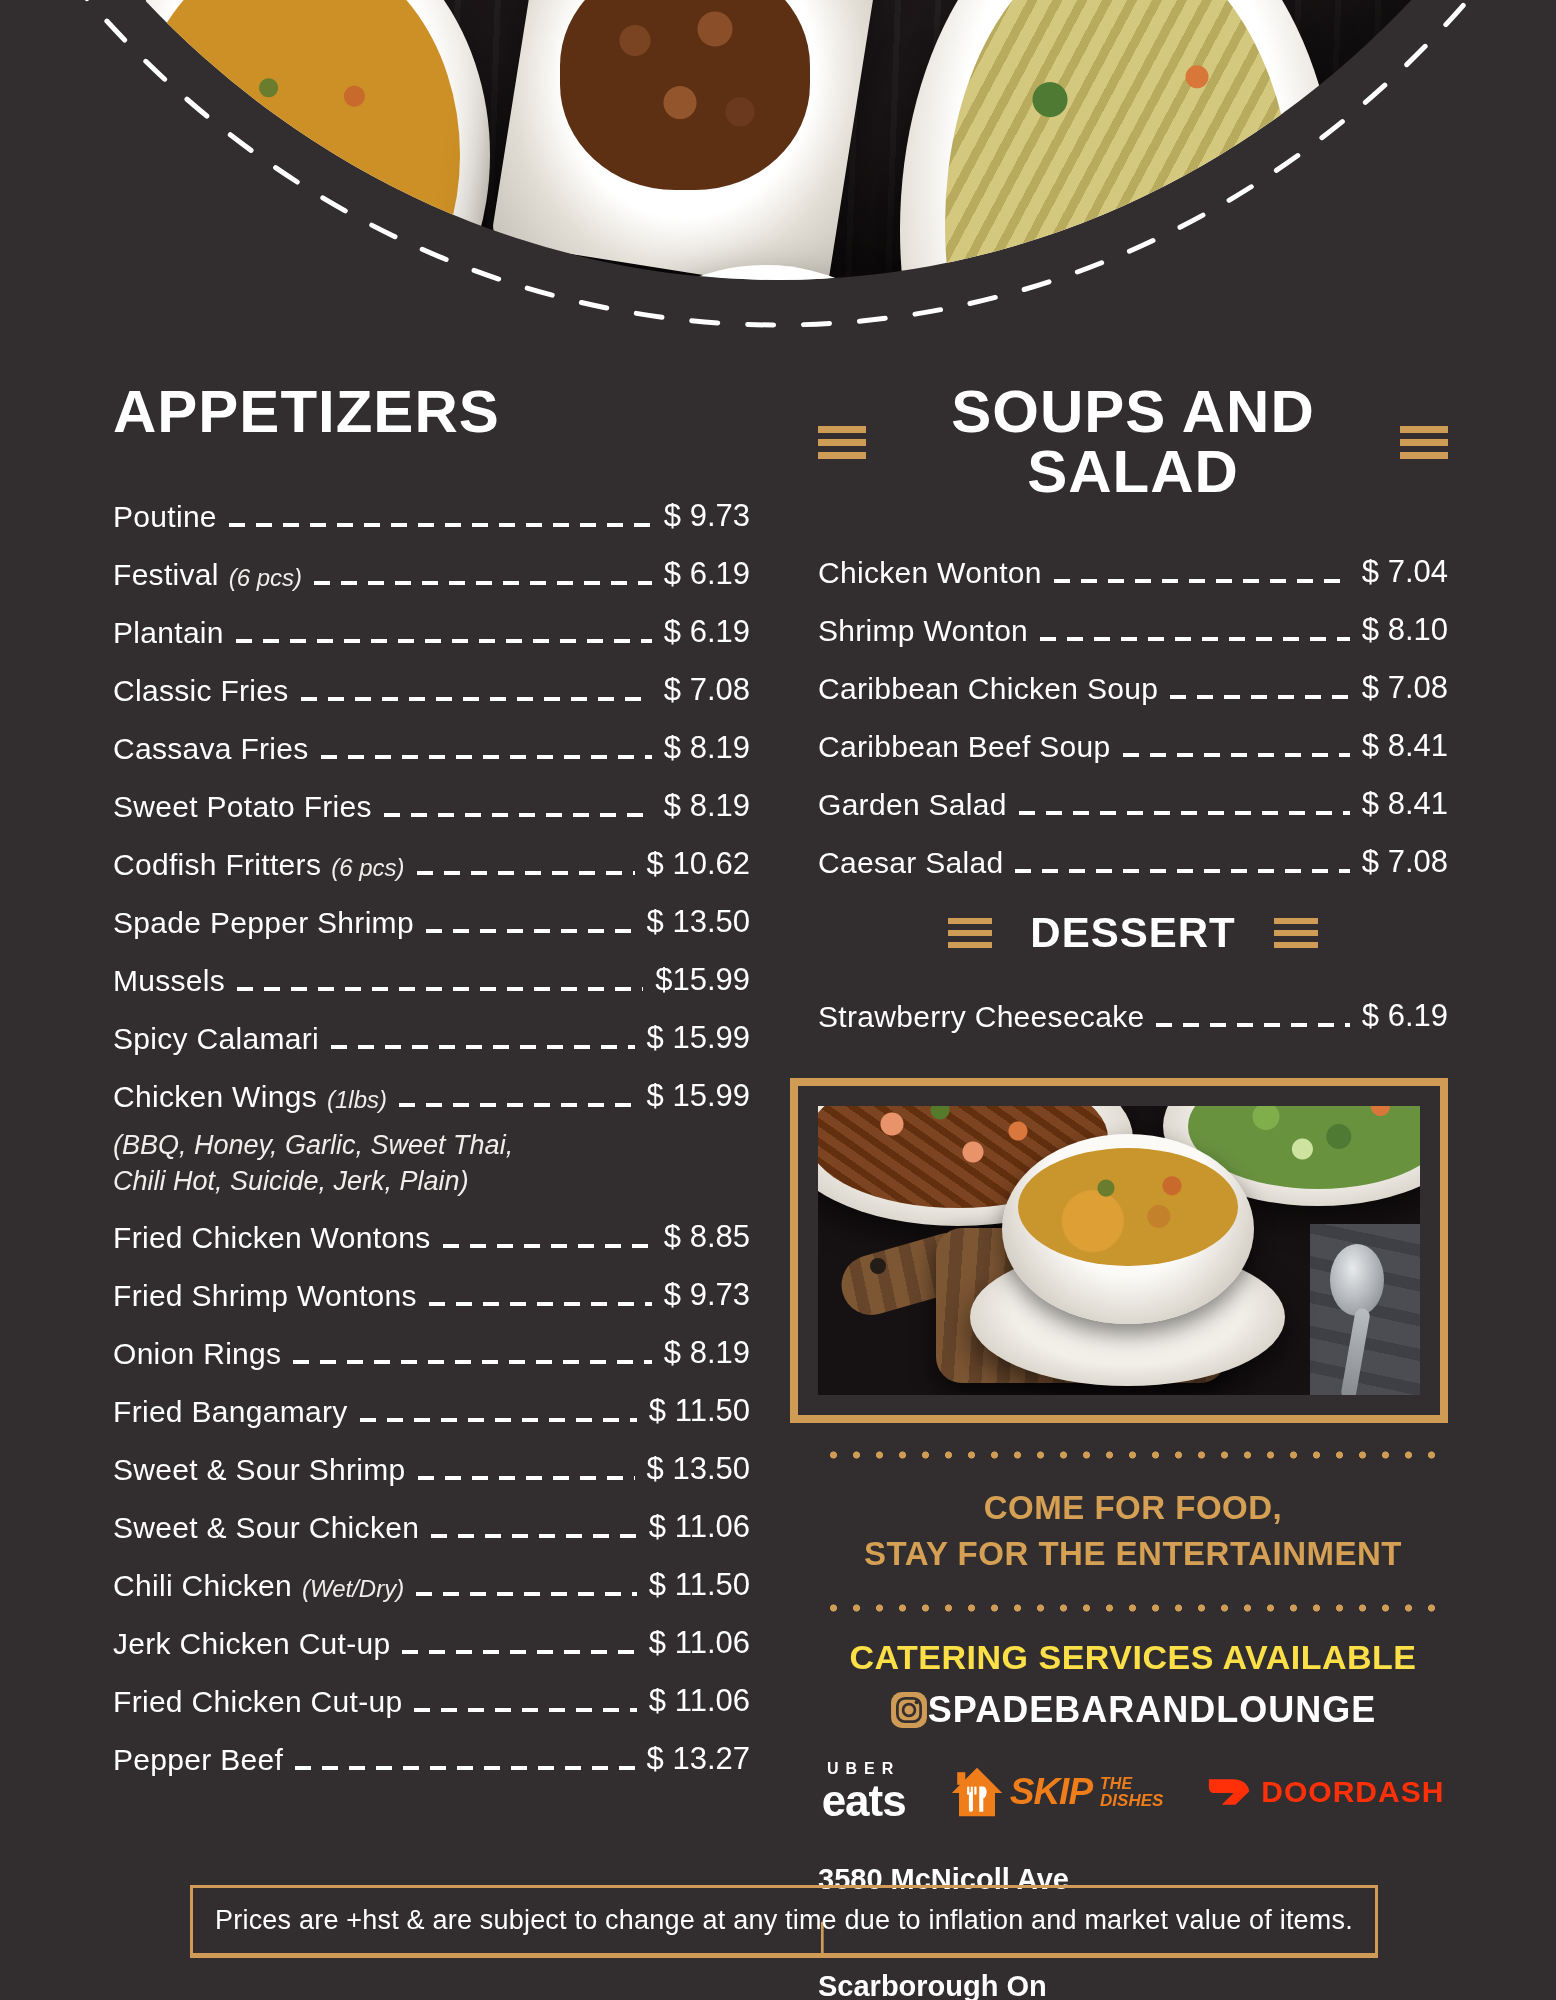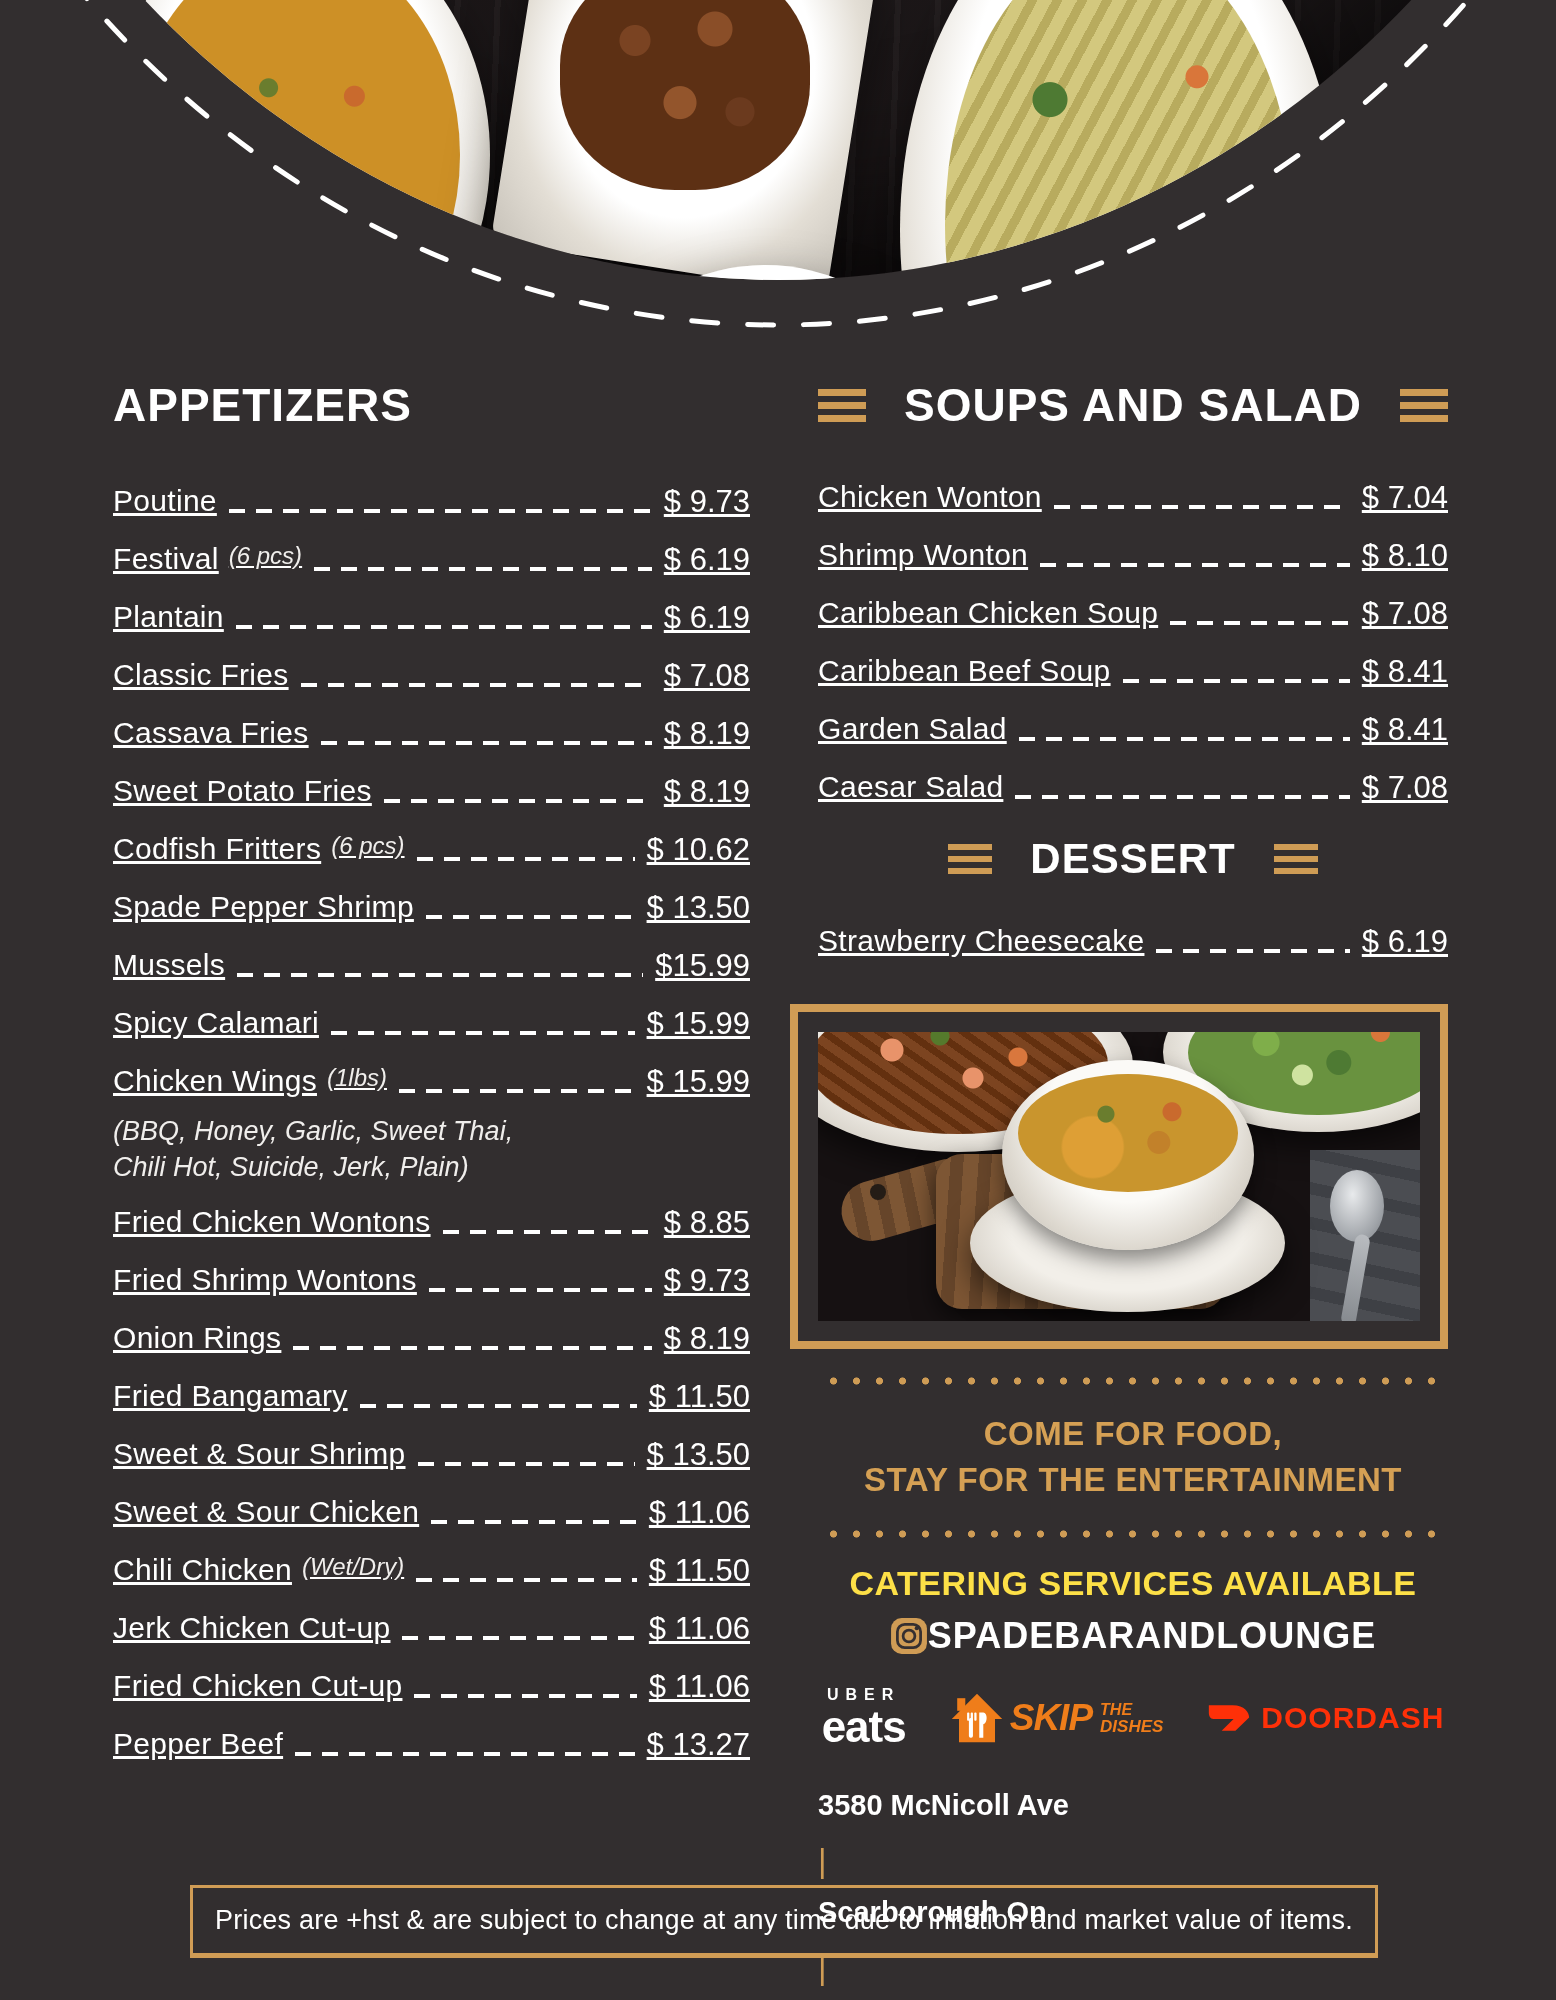--- a/index.html
+++ b/index.html
@@ -51,32 +51,32 @@
       radial-gradient(circle at 26% 55%, #d9763a 0 10px, transparent 11px),
       repeating-linear-gradient(118deg, #d3c87e 0 13px, #b8ab5e 13px 22px); }
   .noodle-center { left:530px; top:265px; width:470px; height:560px; }
   .hero-arc { position:absolute; left:0; top:0; pointer-events:none; }
 
   
   .col { position:absolute; top:382px; }
   .col-left  { left:113px;  width:637px; }
   .col-right { left:818px;  width:630px; }
 
-  .sec-title { margin:0; color:#fff; font-size:46px; font-weight:bold; letter-spacing:1px; line-height:1; }
+  .sec-title { margin:0; color:#fff; font-size:60px; font-weight:bold; letter-spacing:1px; line-height:1; }
   .col-left .sec-title { margin-bottom:56px; }
   .sec-head { display:flex; align-items:center; margin-bottom:52px; }
   .sec-head .sec-title { flex:1; text-align:center; }
   .sec-head.dessert-head { justify-content:center; gap:38px; margin:32px 0 44px; }
   .sec-head.dessert-head .sec-title { flex:none; font-size:42px; }
   .tri-lines { display:inline-flex; flex-direction:column; gap:6px; }
   .tri-lines i { display:block; width:48px; height:7px; background:#cf9c55; }
   .tri-lines.small i { width:44px; height:6px; }
 
   .menu-item { }
-  .menu-row { display:flex; align-items:flex-start; color:#fff; font-size:30px; margin-bottom:22px;text-decoration:underline; }
+  .menu-row { display:flex; align-items:flex-end; color:#fff; font-size:30px; margin-bottom:22px; }
   .item-name { white-space:nowrap; letter-spacing:.3px; }
   .item-note { font-style:italic; font-size:24px; margin-left:10px; color:#f0eeec; white-space:nowrap; }
   .leader { flex:1; height:4px; min-width:36px; margin:0 12px; align-self:flex-end; margin-bottom:7px;
     background:repeating-linear-gradient(90deg, #fff 0 16px, transparent 16px 27px); }
   .price { white-space:nowrap; font-size:31px; }
   .item-desc { color:#f0eeec; font-style:italic; font-size:27px; line-height:1.32;
     margin:-8px 0 20px; white-space:pre-line; }
 
   
   .photo-frame { box-sizing:border-box; width:658px; margin:44px 0 0 -28px;

